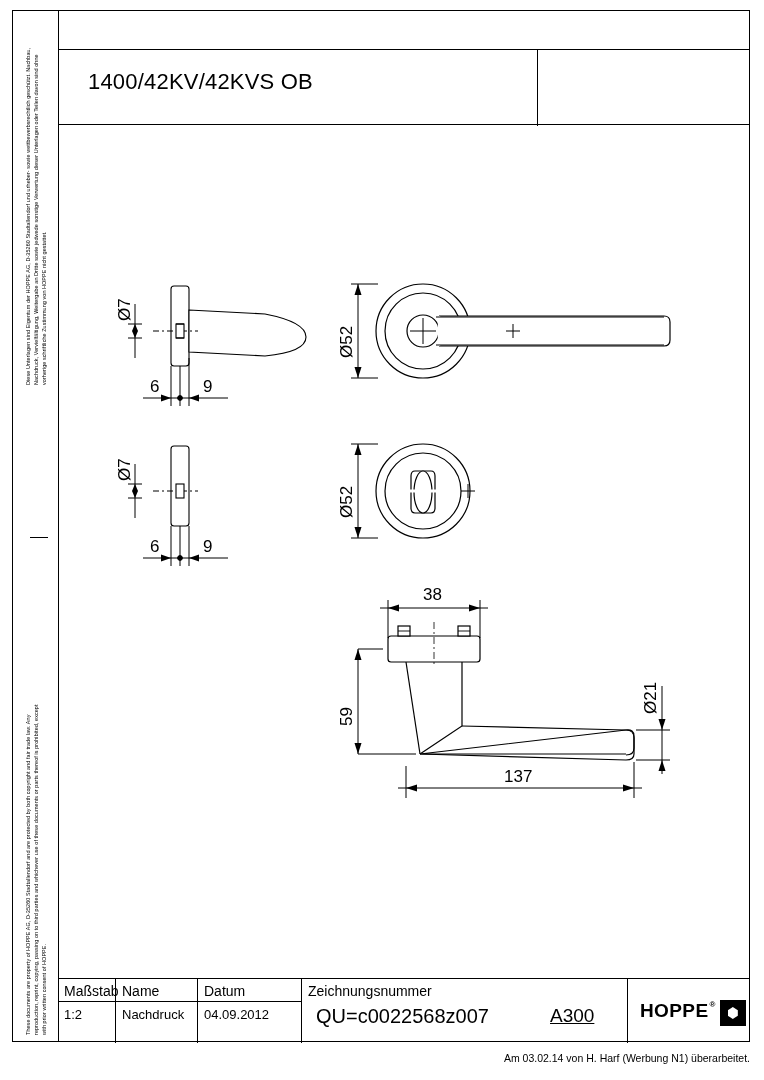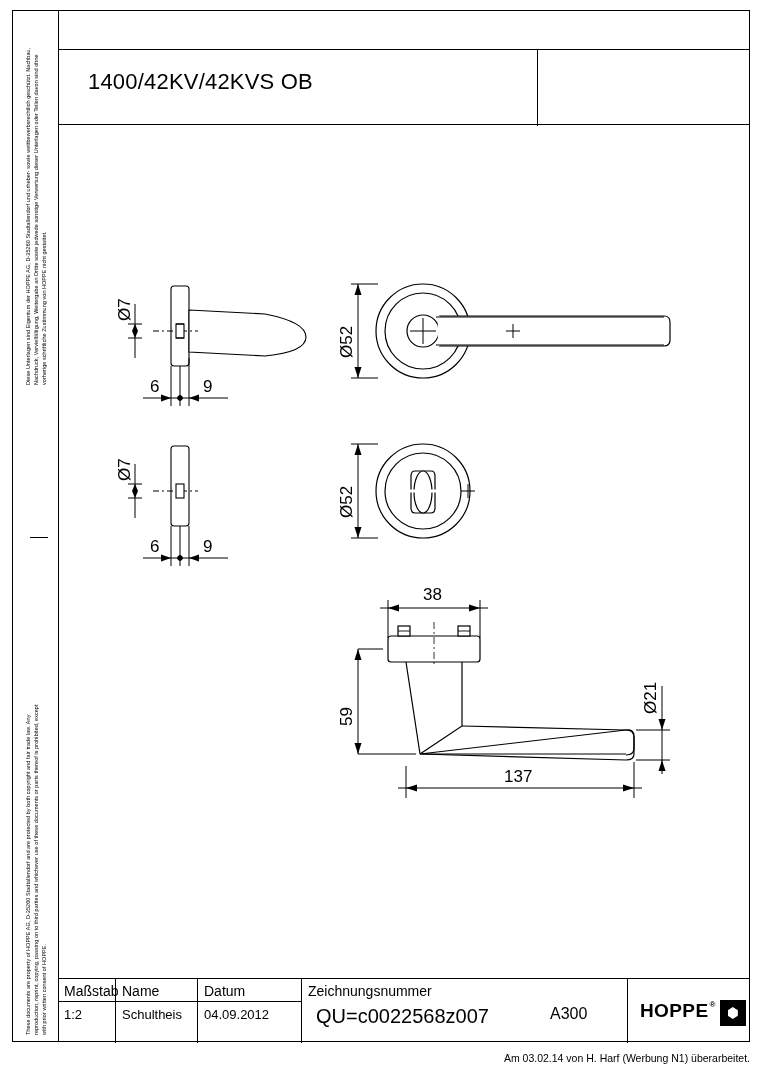--- a/index.html
+++ b/index.html
@@ -374,30 +374,30 @@
 
   </svg>
 
   <div class="footer-block">
     <div class="fb-cell" style="left:0px;width:58px;">
       <div class="fb-label">Maßstab</div>
       <div class="fb-value">1:2</div>
     </div>
     <div class="fb-cell" style="left:58px;width:82px;">
       <div class="fb-label">Name</div>
-      <div class="fb-value">Schultheis</div>
+      <div class="fb-value">Nachdruck</div>
     </div>
     <div class="fb-cell" style="left:140px;width:104px;">
       <div class="fb-label">Datum</div>
       <div class="fb-value">04.09.2012</div>
     </div>
     <div class="fb-cell" style="left:244px;width:326px;">
       <div class="fb-label">Zeichnungsnummer</div>
       <div class="fb-value" style="font-size:20px;top:26px;left:14px;">QU=c0022568z007</div>
-      <div class="fb-value" style="font-size:16px;top:26px;left:248px;">A300</div>
+      <div class="fb-value" style="font-size:19px;top:26px;left:248px;text-decoration:underline;">A300</div>
     </div>
     <div class="fb-cell" style="left:570px;width:122px;border-right:none;"></div>
     <div class="fb-rowline" style="left:0px;width:244px;"></div>
   </div>
 
   <div class="logo">
     <span>HOPPE</span>
       <span class="reg">®</span>
     <span class="diamond"></span>
   </div>

